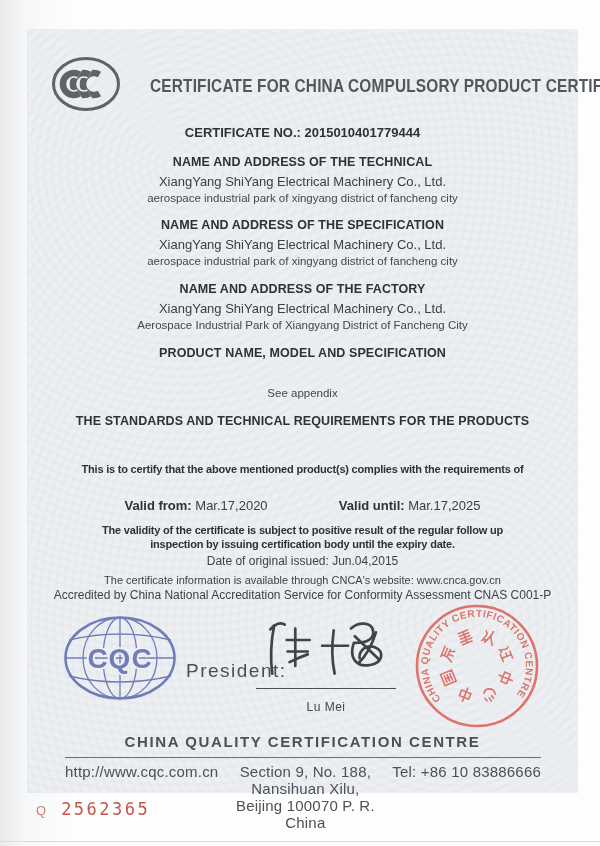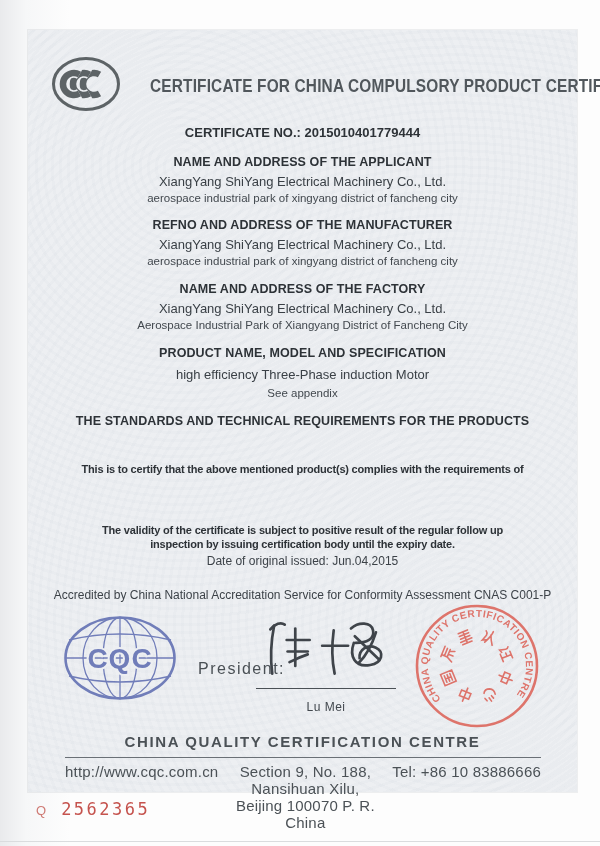--- a/index.html
+++ b/index.html
@@ -24,21 +24,21 @@
   .r{font-size:12px;color:#3c4248;}
   .title{
     top:46px;left:95px;width:450px;text-align:center;position:absolute;
     font-size:17.5px;font-weight:600;color:#51575c;white-space:nowrap;
     transform:scaleX(.88);transform-origin:50% 50%;letter-spacing:.2px;
   }
   .certno{top:95px;font-weight:bold;font-size:13px;color:#2d3237;}
   .validrow{top:468px;font-size:13px;color:#3a4046;}
   .validrow .lbl{font-weight:bold;color:#2d3237;}
   .validrow .gap{display:inline-block;width:64px;}
-  .president-label{position:absolute;left:170px;top:630px;font-size:16px;color:#4a5055;letter-spacing:1.5px;}
+  .president-label{position:absolute;left:158px;top:630px;font-size:19px;color:#4a5055;letter-spacing:1.5px;}
   .sig-line{position:absolute;left:228px;top:658px;width:140px;border-top:1.5px solid #4a5055;}
   .luMei{position:absolute;left:228px;top:662px;width:140px;text-align:center;font-size:12px;color:#42484e;letter-spacing:.5px;margin-top:8px;}
   .footer-title{top:703px;font-weight:bold;font-size:15px;color:#4b5156;letter-spacing:1.6px;}
   .footer-hr{position:absolute;left:37px;top:727px;width:476px;border-top:1.5px solid #6a7076;}
   .footer-row{position:absolute;left:37px;top:733px;width:476px;display:flex;justify-content:space-between;
     font-size:15px;color:#4b5156;letter-spacing:.2px;gap:8px;}
   .footer-row .mid{flex:1;text-align:center;padding:0 8px;}
   .serial{position:absolute;left:36px;top:799px;color:#c5534e;text-align:center;}
   .serial .q{font-size:13px;letter-spacing:1px;margin-right:14px;color:#cf7a74;}
   .serial .num{font-size:17px;letter-spacing:2.5px;font-family:"DejaVu Sans Mono",monospace;}
@@ -60,46 +60,53 @@
     <path d="M39.5 18.5 A11 11 0 1 0 39.5 37.5" fill="none" stroke="#edeff2" stroke-width="10"></path>
     <path d="M39.5 18.5 A11 11 0 1 0 39.5 37.5" fill="none" stroke="#5d6366" stroke-width="6.5"></path>
     <path d="M29.5 18.5 A11 11 0 1 0 29.5 37.5" fill="none" stroke="#edeff2" stroke-width="10"></path>
     <path d="M29.5 18.5 A11 11 0 1 0 29.5 37.5" fill="none" stroke="#5d6366" stroke-width="6.5"></path>
   </svg>
 
   <div class="title">CERTIFICATE FOR CHINA COMPULSORY PRODUCT CERTIFICATION</div>
 
   <div class="abs certno">CERTIFICATE NO.: 2015010401779444</div>
 
-  <div class="abs h" style="top:125px">NAME AND ADDRESS OF THE APPLICANT</div>
+  <div class="abs h" style="top:125px">NAME AND ADDRESS OF THE TECHNICAL</div>
   <div class="abs v1" style="top:144px">XiangYang ShiYang Electrical Machinery Co., Ltd.</div>
   <div class="abs v2" style="top:162px">aerospace industrial park of xingyang district of fancheng city</div>
 
-  <div class="abs h" style="top:188px">REFNO AND ADDRESS OF THE MANUFACTURER</div>
+  <div class="abs h" style="top:188px">NAME AND ADDRESS OF THE SPECIFICATION</div>
   <div class="abs v1" style="top:207px">XiangYang ShiYang Electrical Machinery Co., Ltd.</div>
   <div class="abs v2" style="top:225px">aerospace industrial park of xingyang district of fancheng city</div>
 
   <div class="abs h" style="top:252px">NAME AND ADDRESS OF THE FACTORY</div>
   <div class="abs v1" style="top:271px">XiangYang ShiYang Electrical Machinery Co., Ltd.</div>
   <div class="abs v2" style="top:289px">Aerospace Industrial Park of Xiangyang District of Fancheng City</div>
 
   <div class="abs h" style="top:316px">PRODUCT NAME, MODEL AND SPECIFICATION</div>
-  <div class="abs v1" style="top:337px">high efficiency Three-Phase induction Motor</div>
   <div class="abs v2" style="top:357px">See  appendix</div>
 
   <div class="abs h" style="top:384px">THE STANDARDS AND TECHNICAL REQUIREMENTS FOR THE PRODUCTS</div>
 
   <div class="abs b" style="top:433px">This is to certify that the above mentioned product(s) complies with the requirements of</div>
 
+  <div class="abs validrow" style="top: 468px;">
+    <span class="lbl">Valid from:</span>
+    <span>Mar.17,2020</span>
+    <span class="gap"></span>
+    <span class="lbl">Valid until:</span>
+    <span>Mar.17,2025</span>
+  </div>
 
   <div class="abs b" style="top:494px">The validity of the certificate is subject to positive result of the regular follow up</div>
   <div class="abs b" style="top:508px">inspection by issuing certification body until the expiry date.</div>
 
   <div class="abs r" style="top:524px">Date of original issued: Jun.04,2015</div>
 
+  <div class="abs" style="top:544px;font-size:11px;color:#3c4248;">The certificate information is available through CNCA's website: www.cnca.gov.cn</div>
   <div class="abs" style="top:558px;font-size:12px;color:#3c4248;">Accredited by China National Accreditation Service for Conformity Assessment CNAS C001-P</div>
 
   <svg class="cqc-logo" width="116" height="86" viewBox="0 0 116 86">
     <g stroke="#707db9" fill="none">
       <ellipse cx="58" cy="43" rx="54.5" ry="40.5" stroke-width="2.6"></ellipse>
       <ellipse cx="58" cy="43" rx="37" ry="40.5" stroke-width="1.3"></ellipse>
       <ellipse cx="58" cy="43" rx="17" ry="40.5" stroke-width="1.3"></ellipse>
       <line x1="58" y1="2.5" x2="58" y2="83.5" stroke-width="1.3"></line>
       <path d="M7,25 Q58,13 109,25" stroke-width="1.3"></path>
       <path d="M7,61 Q58,73 109,61" stroke-width="1.3"></path>

